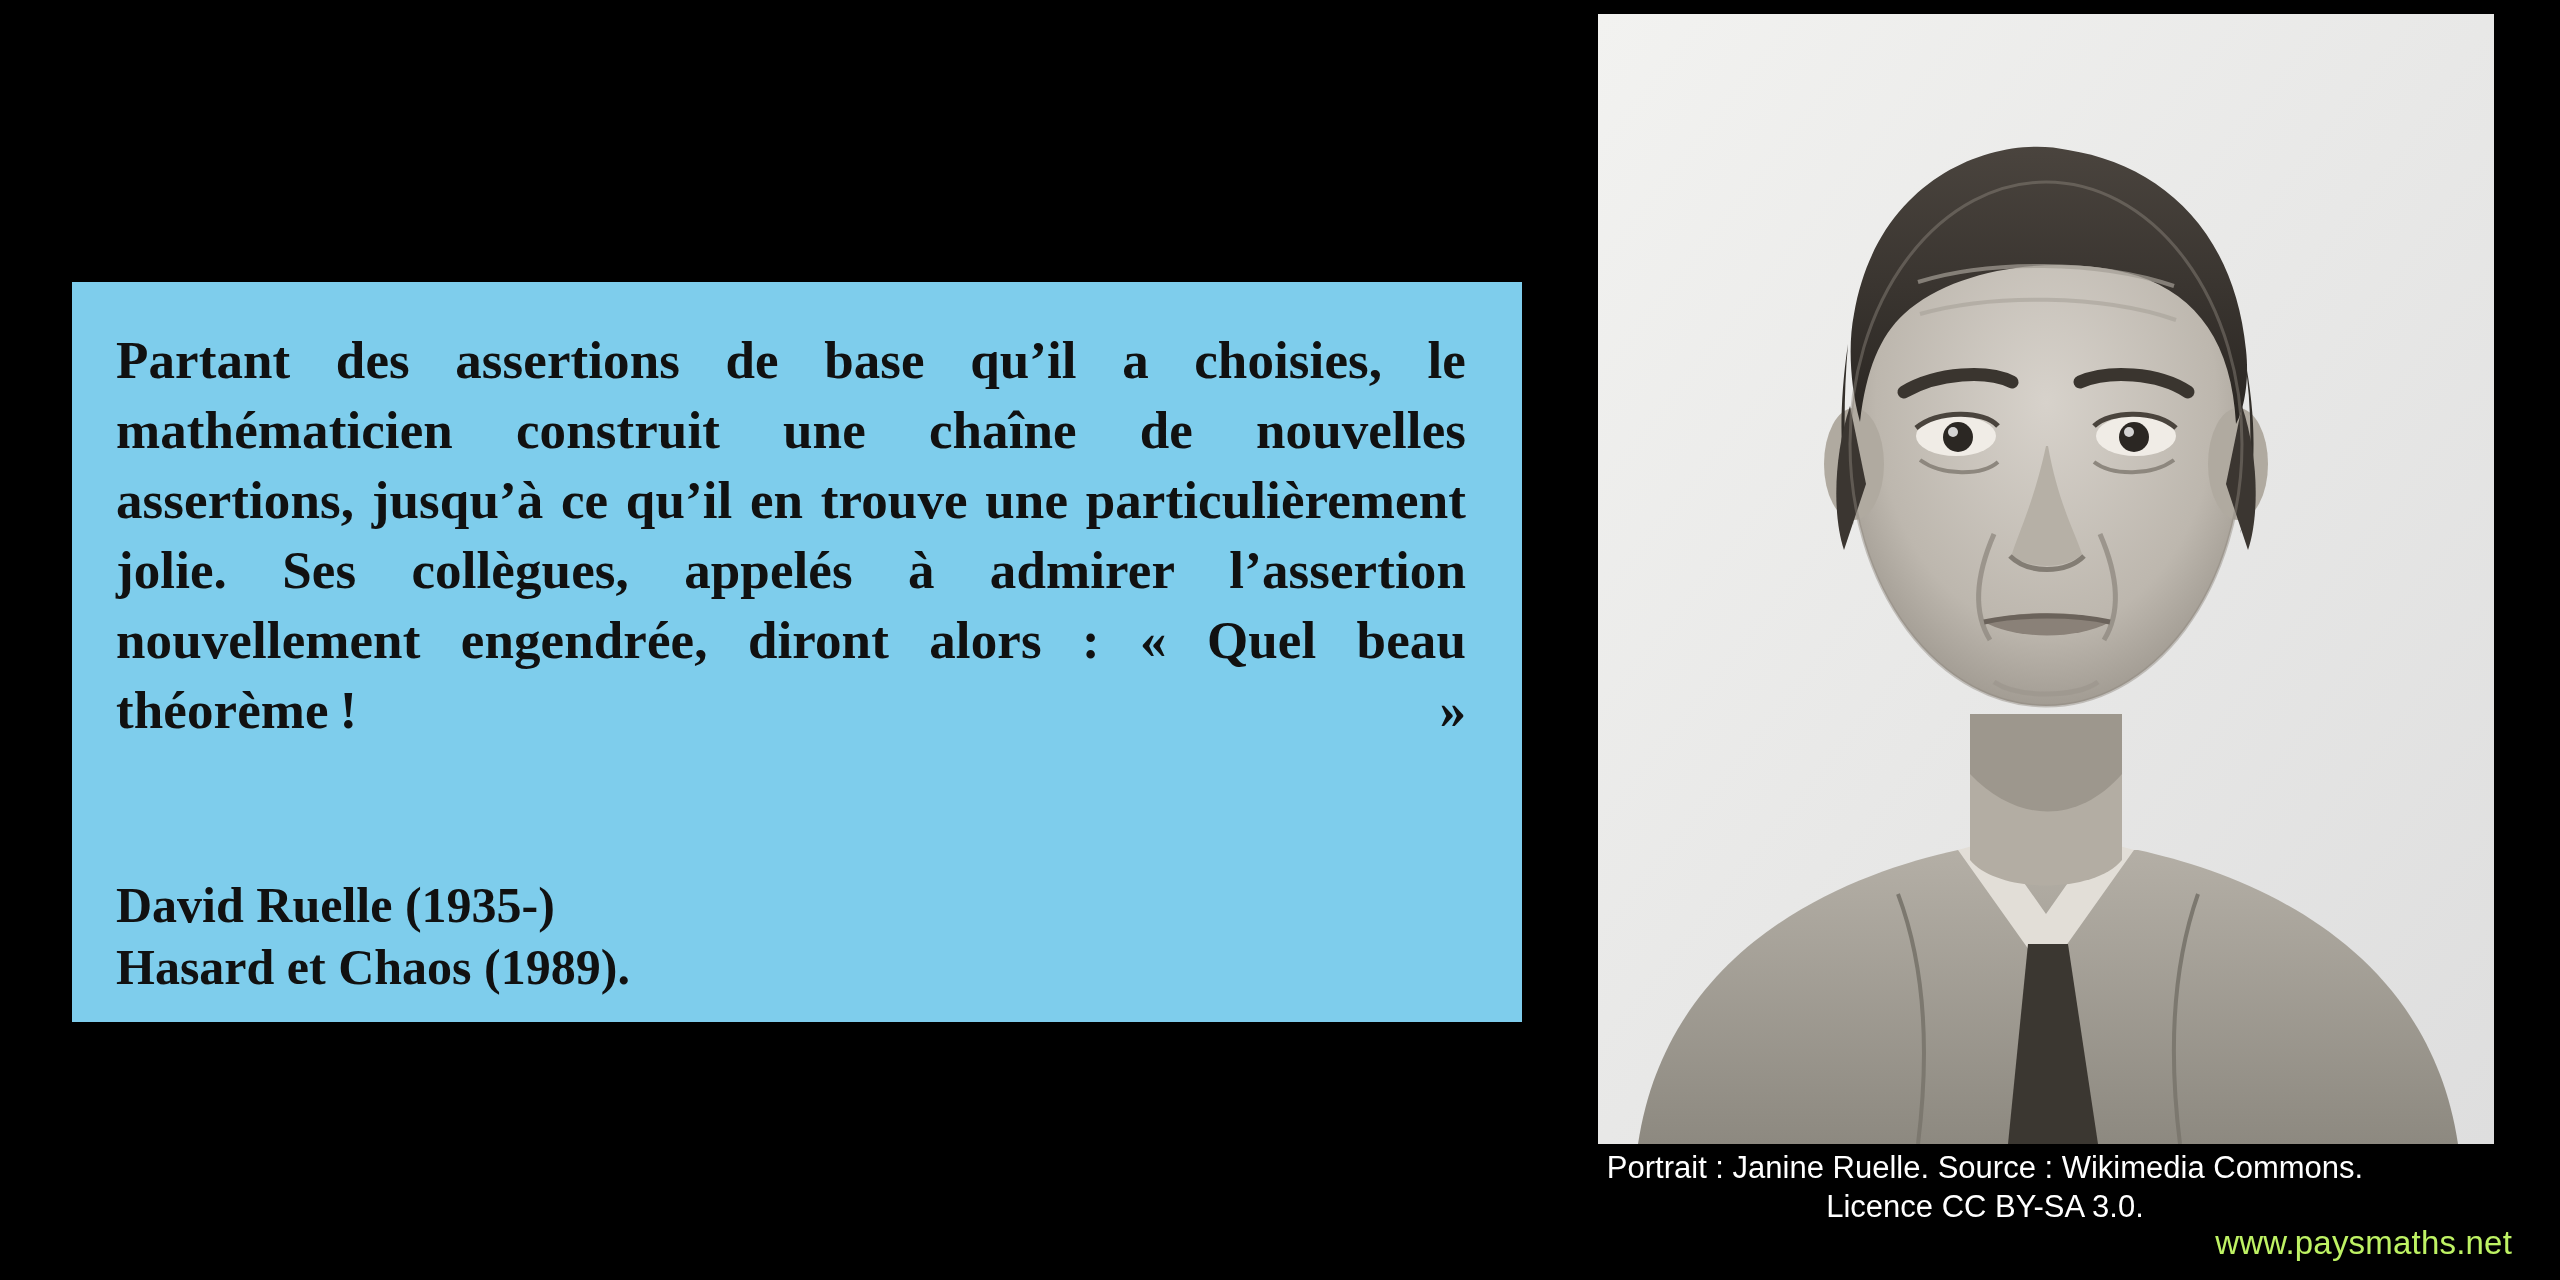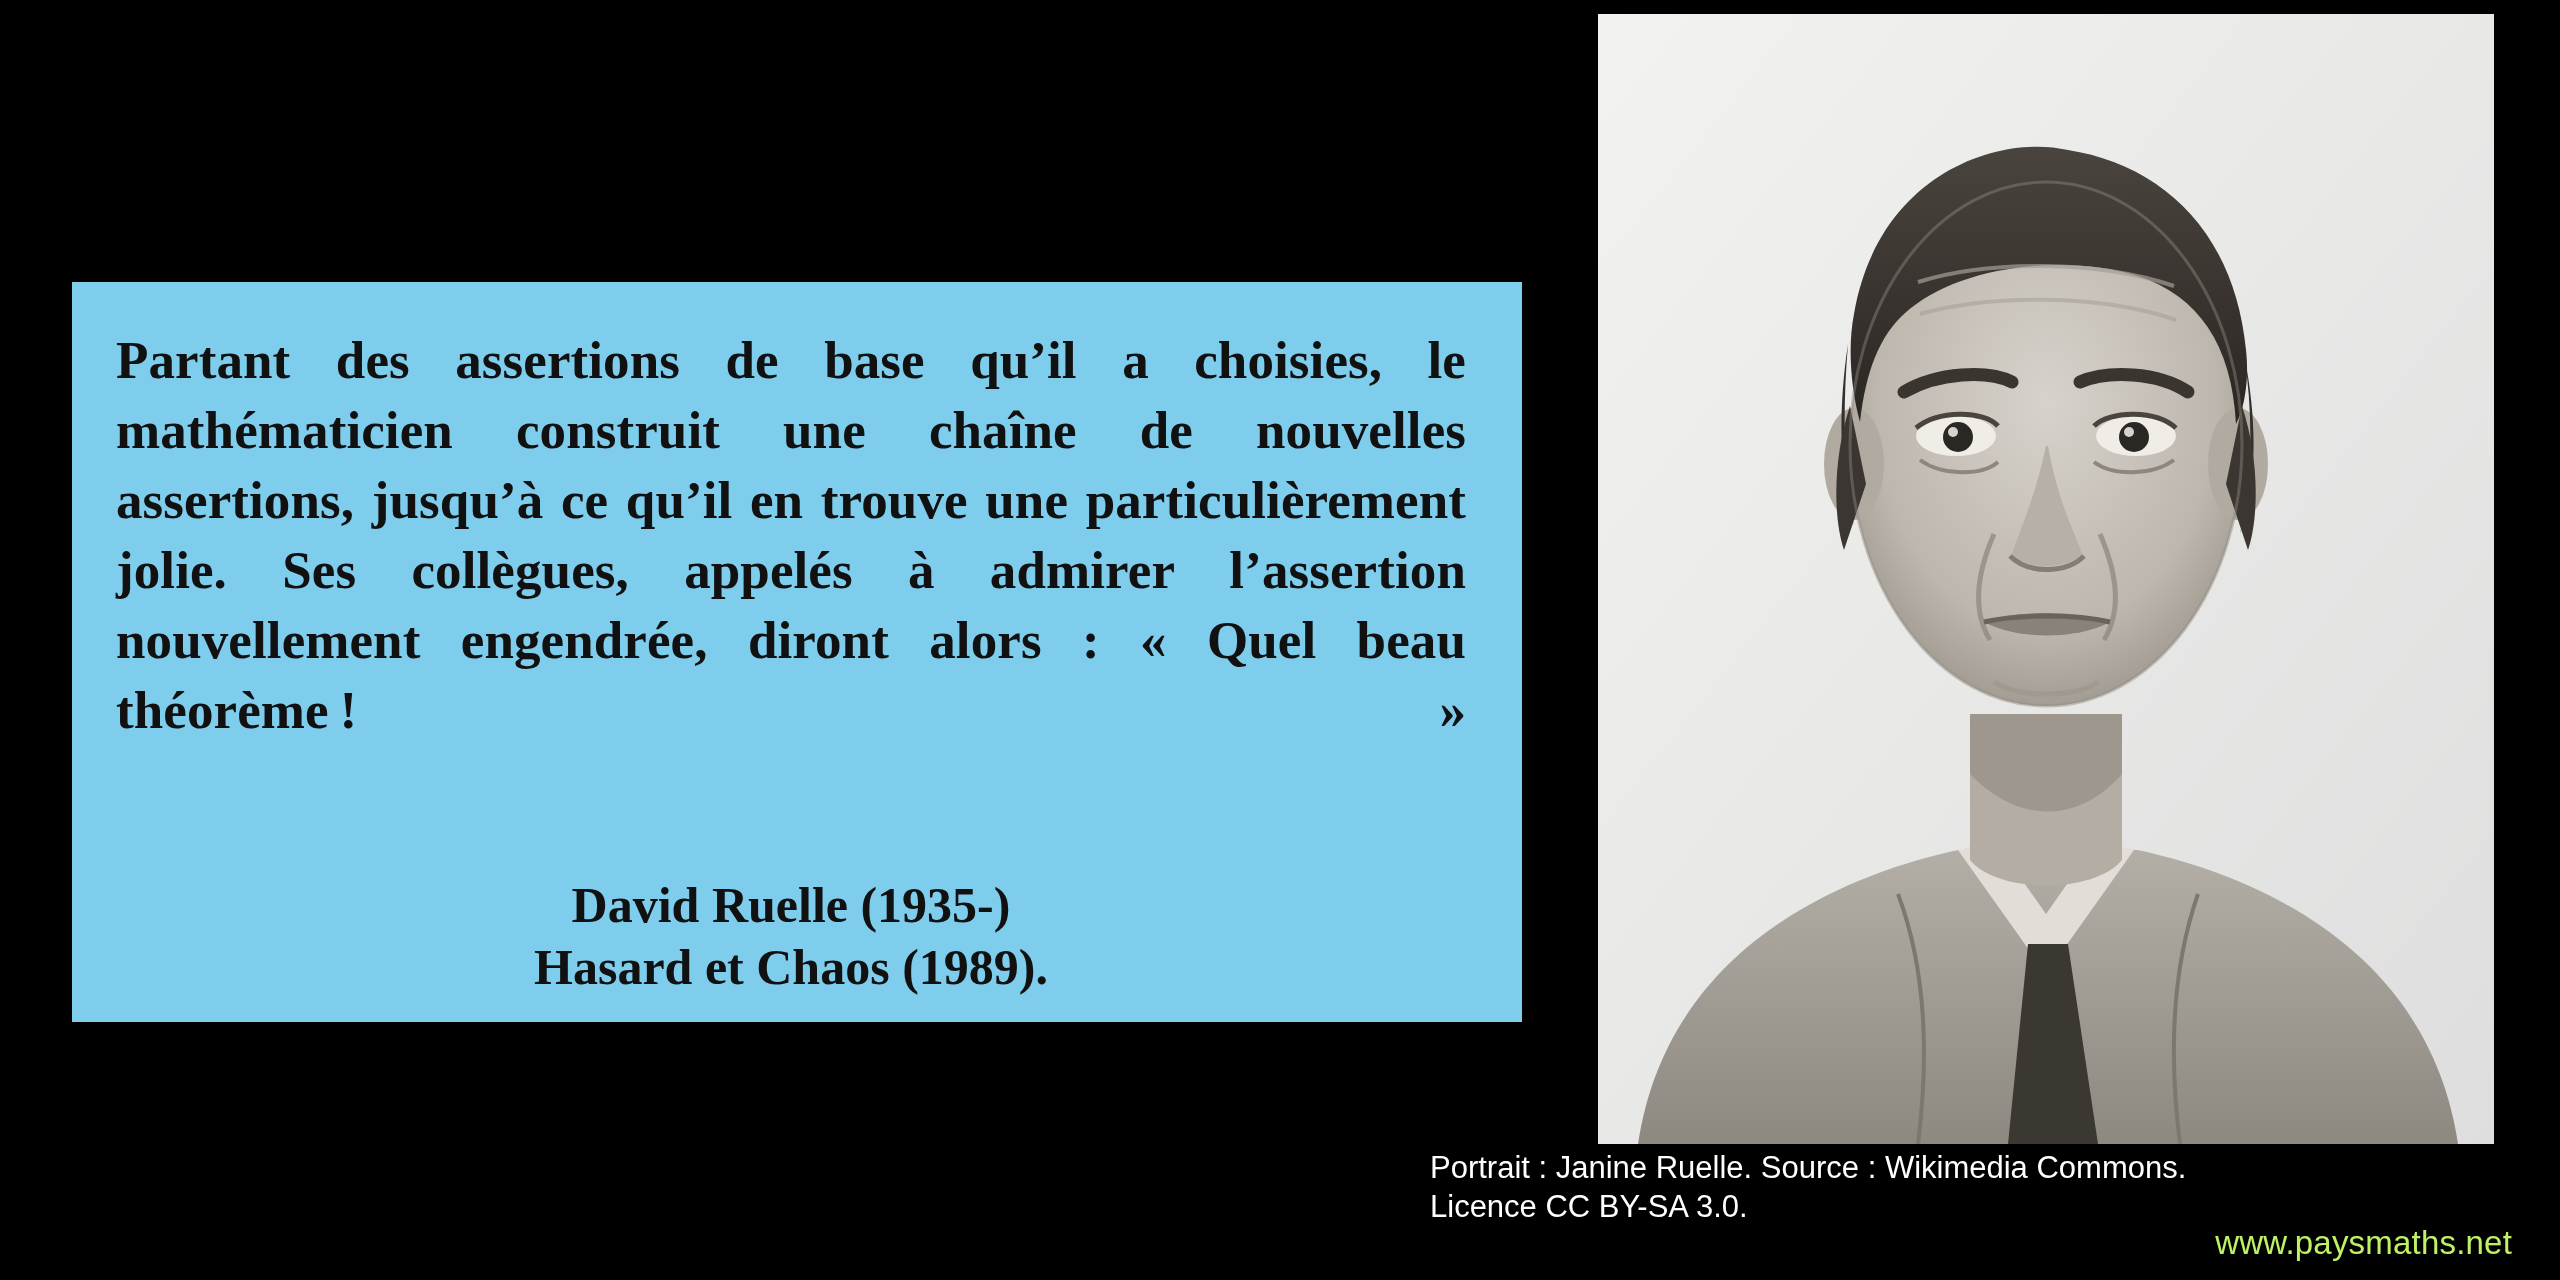--- a/index.html
+++ b/index.html
@@ -40,21 +40,20 @@
   }
   
   #quote-text:after {
     content: "";
     display: inline-block;
     width: 100%;
   }
 
   #attribution {
     margin-top: 58px;
-    text-align: center;
     font-family: "Liberation Serif", serif;
     color: #111111;
   }
   #author-line {
     font-weight: bold;
     font-size: 50px;
     line-height: 1.24;
   }
   #work-line {
     font-size: 50px;
@@ -80,21 +79,21 @@
     width: 100%;
     height: 100%;
   }
 
   
   #caption-block {
     position: absolute;
     left: 1430px;
     top: 1148px;
     width: 1110px;
-    text-align: left;
+    text-align: center;
     color: #ffffff;
     font-family: "Liberation Sans", sans-serif;
     font-size: 31px;
     line-height: 1.26;
   }
   #caption-line2 {
     display: block;
   }
   #site-url {
     position: absolute;

